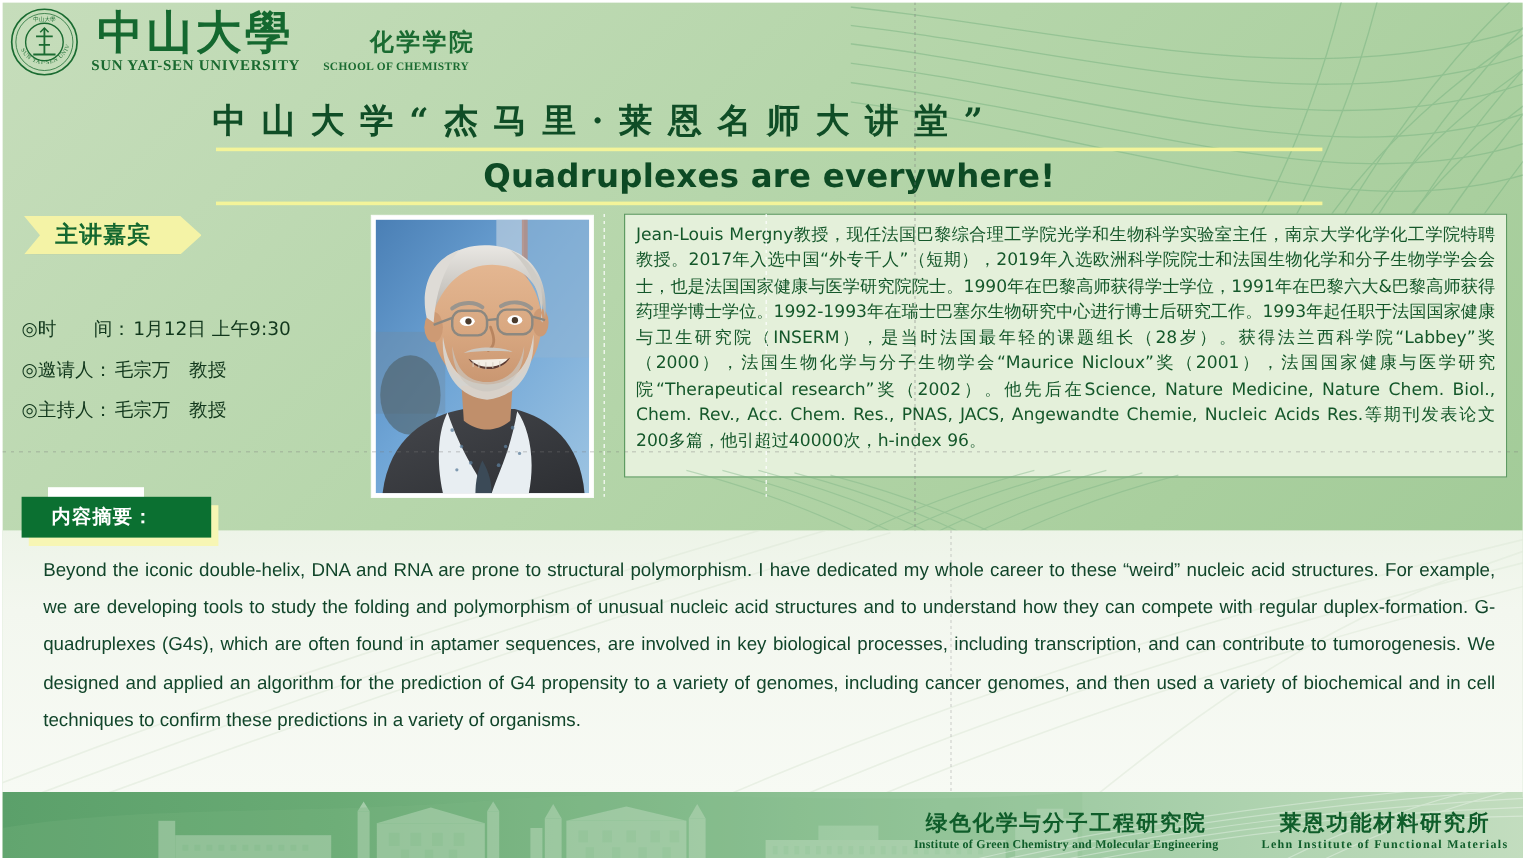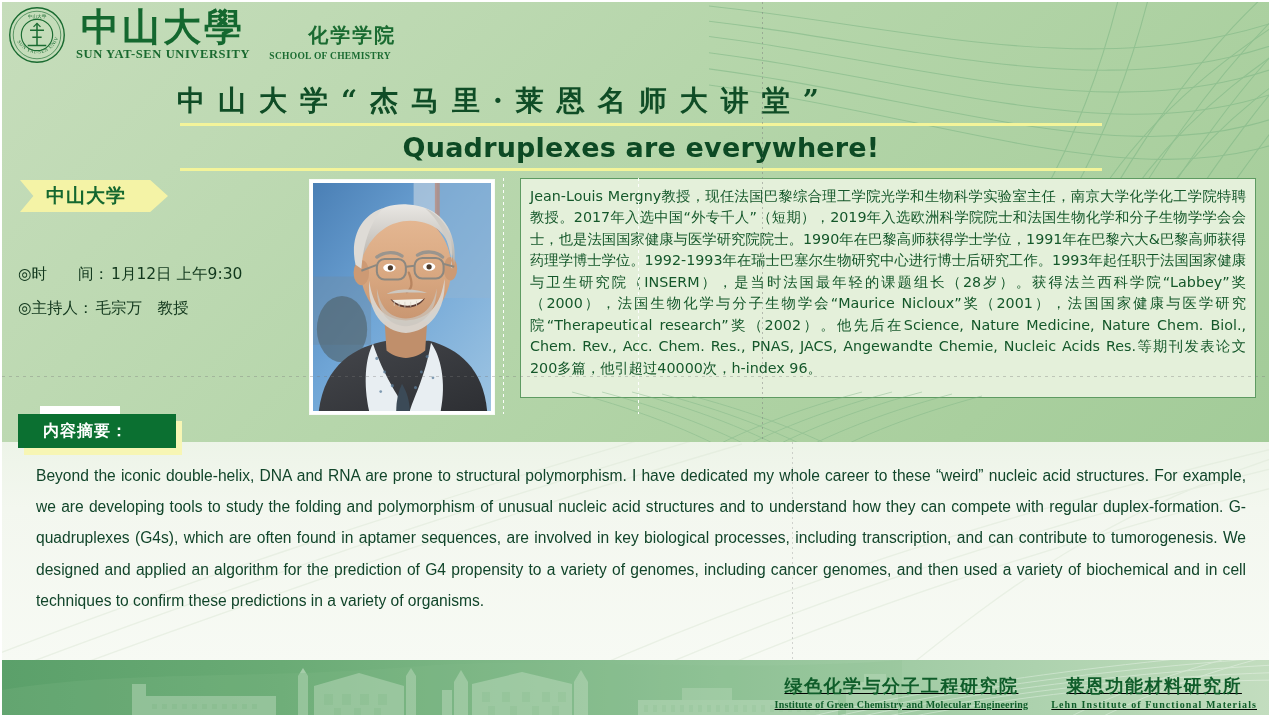--- a/index.html
+++ b/index.html
@@ -151,21 +151,21 @@
   
   #footer-band {
     position: absolute; left: 0; bottom: 0; width: 1271px; height: 55px;
     background: linear-gradient(90deg, #5ba06a 0%, #6aab75 22%, #8cc093 52%, #a9d0ab 78%, #c3ddbf 100%);
     overflow: hidden;
   }
   #footer-skyline { position: absolute; left: 0; bottom: 0; width: 900px; height: 55px; opacity: .55; }
   #footer-swirl { position: absolute; right: -20px; top: -18px; width: 560px; height: 95px; opacity: .6; }
   #footer-labels {
     position: absolute; right: 16px; bottom: 5px;
-    display: flex; align-items: center; gap: 23px; text-decoration: underline;
+    display: flex; align-items: center; gap: 36px;
   }
   .inst-block { display: flex; flex-direction: column; align-items: center; }
   .inst-cn {
     font-family: "DejaVu Serif", "Liberation Serif", serif;
     font-size: 18px; font-weight: 700; color: #0f5d2a; letter-spacing: 1.5px; white-space: nowrap;
   }
   .inst-en {
     font-family: "Liberation Serif", "DejaVu Serif", serif;
     font-size: 10px; font-weight: 700; color: #0f5d2a; letter-spacing: .2px;
     white-space: nowrap; margin-top: 1px;
@@ -233,27 +233,31 @@
       <div id="logo-school-en">SCHOOL OF CHEMISTRY</div>
     </div>
   </div>
 
   <div id="title-cn">中山大学“杰马里·莱恩名师大讲堂”</div>
   <div id="rule-1"></div>
   <div id="title-en">Quadruplexes are everywhere!</div>
   <div id="rule-2"></div>
 
   <div class="ribbon" id="ribbon-guest">
-    <span>中山大学</span>
+    <span>主讲嘉宾</span>
   </div>
 
   <div id="details">
     <div class="detail-row">
       <span class="detail-label">◎时　　间：</span>
       <span class="detail-value">1月12日 上午9:30</span>
+    </div>
+    <div class="detail-row">
+      <span class="detail-label">◎邀请人：</span>
+      <span class="detail-value">毛宗万　教授</span>
     </div>
     <div class="detail-row">
       <span class="detail-label">◎主持人：</span>
       <span class="detail-value">毛宗万　教授</span>
     </div>
   </div>
 
   <div id="photo-frame">
     <svg id="photo" viewBox="0 0 184 234" preserveAspectRatio="none">
       <defs>

